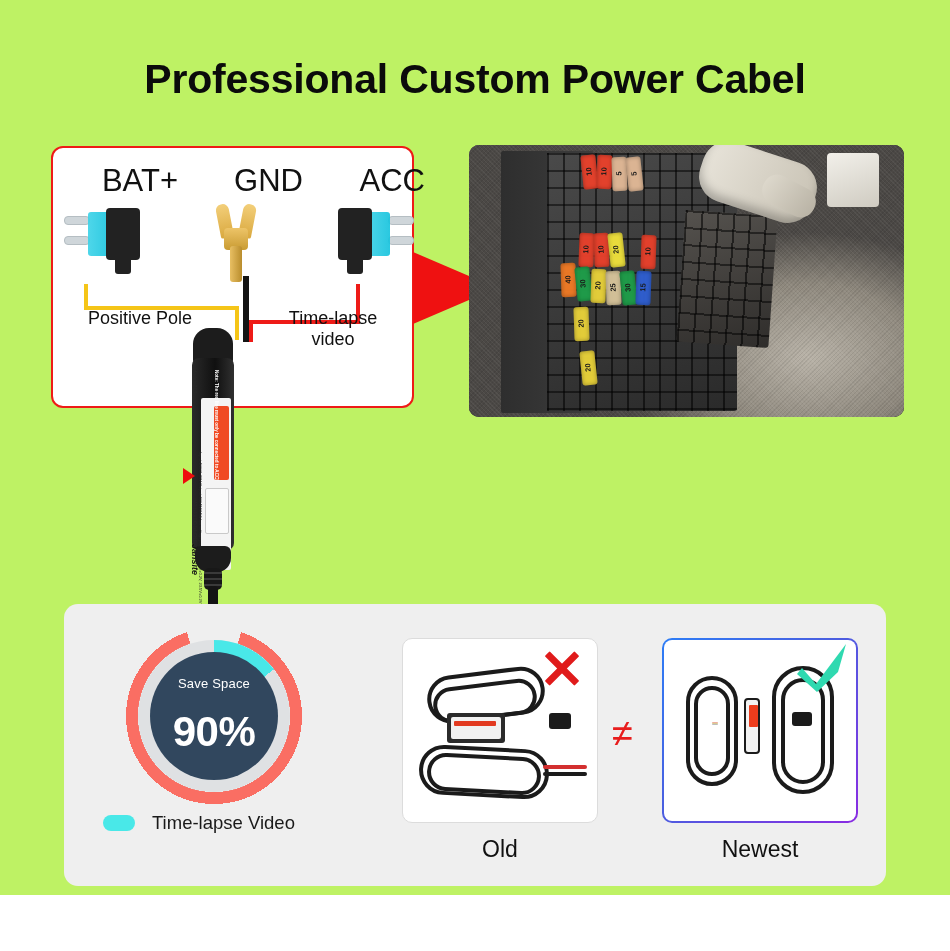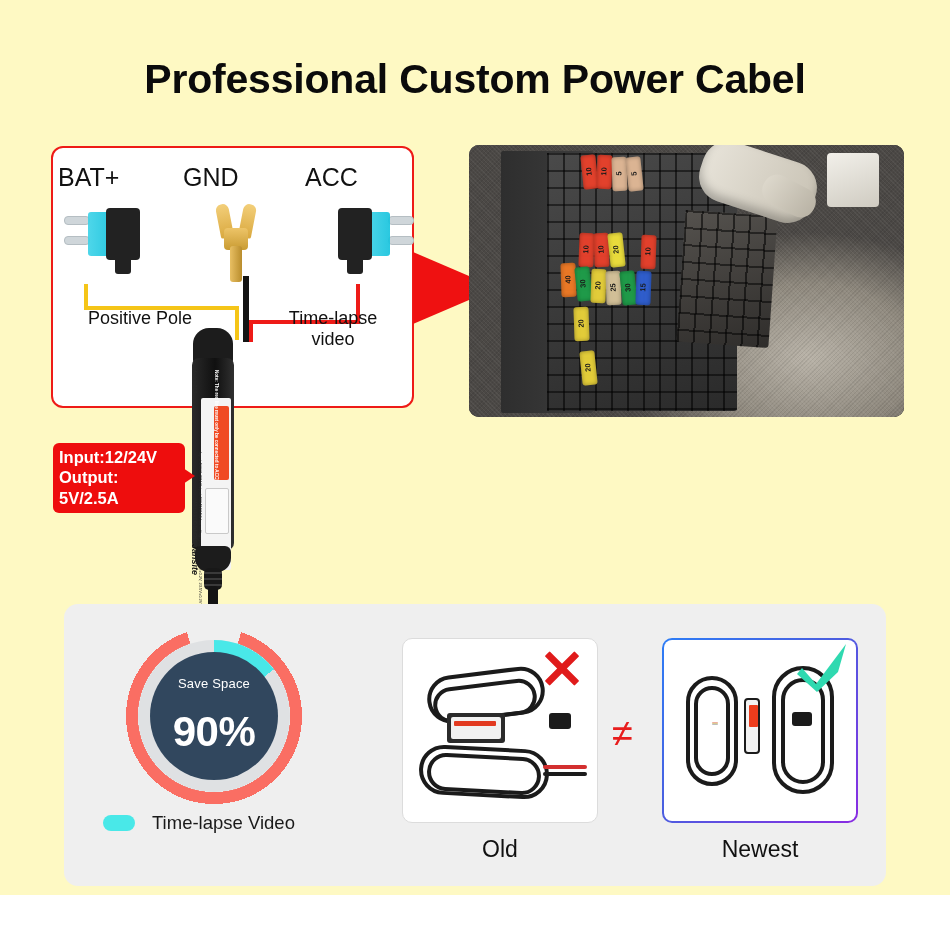--- a/index.html
+++ b/index.html
@@ -2,40 +2,40 @@
 <html><head>
 <meta charset="utf-8">
 <style>
   * { box-sizing: border-box; margin: 0; padding: 0; }
   html, body {
     width: 950px; height: 951px;
     background: #ffffff;
     font-family: "Liberation Sans", sans-serif;
     overflow: hidden;
   }
-  #page { position: relative; width: 950px; height: 895px; background:#fef9c3;text-decoration:underline; }
+  #page { position: relative; width: 950px; height: 895px; background:#bef264;text-decoration:underline; }
 
   
   .page-title {
     position: absolute; left: 0; top: 56px; width: 950px;
     text-align: center;
     font-size: 41px; font-weight: 700; color: #0b0b0b;
     letter-spacing: -0.2px;
   }
 
   
   .wire-frame {
     position: absolute; left: 51px; top: 146px;
     width: 363px; height: 262px;
     border: 2.5px solid #ee1b17; border-radius: 12px;
     background: #fff;
   }
   .term-label {
     position: absolute; top: 163px;
-    font-size: 25px; color: #111; text-align: left; width: 120px;
+    font-size: 31px; color: #111; text-align: right; width: 120px;
   }
   .tl-bat { left: 58px; }
   .tl-gnd { left: 183px; }
   .tl-acc { left: 305px; }
 
   .sub-label {
     position: absolute; font-size: 18px; color: #111; text-align: center;
   }
   .sl-pos { left: 60px; top: 308px; width: 160px; }
   .sl-tlv { left: 268px; top: 308px; width: 130px; line-height: 1.15; }
@@ -425,24 +425,20 @@
       <div class="cv-txt cv-warn-txt">Note: The red line must only be connected to ACC!</div>
       <div class="cv-txt cv-spec-txt">Input: DC12-36V  Output: DC 5V/2.5A  low voltage protection 11.6 V±0.2V, 23.5V±0.2V</div>
       <div class="cv-txt cv-pin-txt">BAT (+)   ACC (+)   GND (-)</div>
       <div class="cv-brand">Jansite</div>
     </div>
     <div class="cv-cap-bot"></div>
     <div class="cv-strain"></div>
     <div class="cv-tail"></div>
   </div>
 
-  <div class="spec-badge">
-    <div>Input:12/24V</div>
-    <div>Output: 5V/2.5A</div>
-  </div>
   <div class="spec-pointer"></div>
 
   <div class="red-arrow"></div>
 
   <div class="photo">
     <div class="ph-dashlower"></div>
     <div class="ph-graintex"></div>
     <div class="ph-panel"></div>
     <div class="ph-block">
       <div class="ph-grid"></div>

